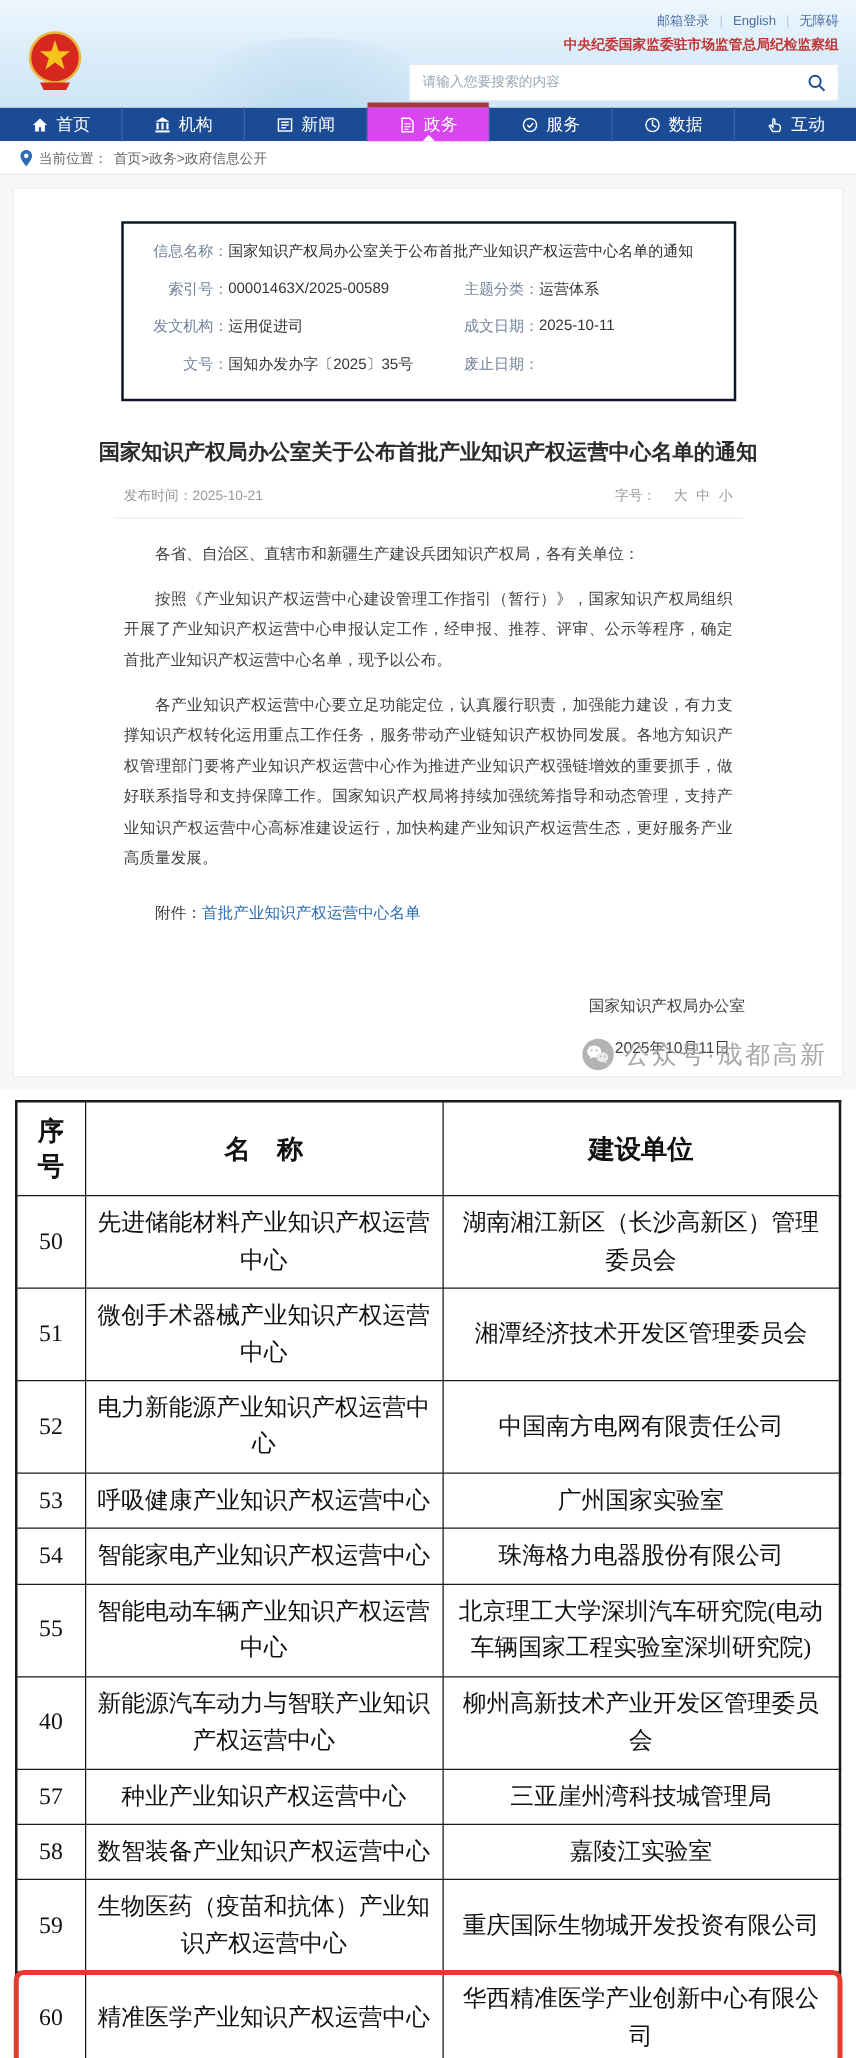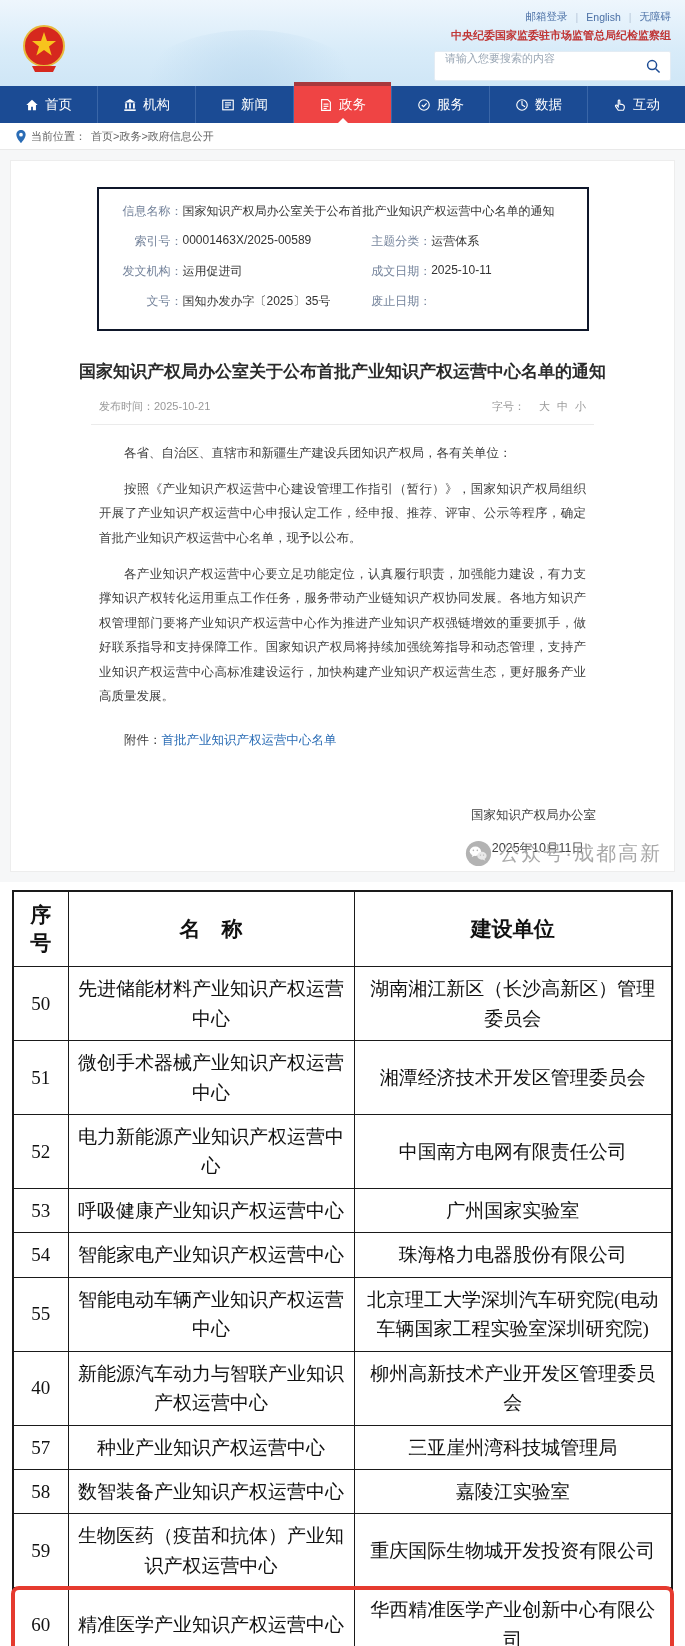--- a/index.html
+++ b/index.html
@@ -18,35 +18,35 @@
   }
   .logo-block{ display:flex; align-items:center; gap:10px; z-index:1; }
   .emblem{ width:52px; height:52px; flex:0 0 auto; }
   .site-name{ font-size:27px; font-weight:bold; color:#17418e; letter-spacing:4px; }
   .site-name-en{ font-size:9.5px; color:#2b62a7; margin-top:3px; }
   .header-right{ display:flex; flex-direction:column; align-items:flex-end; z-index:1; width:300px; }
   .top-links{ font-size:10.5px; color:#4a6fa5; display:flex; align-items:center; gap:8px; }
   .top-links a{ color:#4a6fa5; text-decoration:none; }
   .top-links .sep{ color:#b9c8da; }
   .red-link{ font-size:11px; color:#c03636; text-decoration:none; margin-top:4px; font-weight:bold; }
-  .search-box{ margin-top:8px; width:237px; height:30px; background:#fff; border:1px solid #e3ecf4;
-    border-radius:2px; display:flex; align-items:flex-start; }
+  .search-box{ margin-top:8px; width:344px; height:30px; background:#fff; border:1px solid #e3ecf4;
+    border-radius:2px; display:flex; align-items:center; }
   .search-box input{ flex:1; border:none; outline:none; font-size:11px; padding:0 10px; color:#333;
     font-family:"Liberation Sans",sans-serif; background:transparent; }
   .search-box input::placeholder{ color:#9aa7b5; }
   .search-btn{ width:34px; height:100%; border:none; background:transparent; cursor:pointer;
     display:flex; align-items:center; justify-content:center; }
 
   
-  .navbar{ height:37px; background:#1b4b94; display:flex; }
+  .navbar{ height:27px; background:#1b4b94; display:flex; }
   .nav-item{ flex:1; display:flex; align-items:center; justify-content:center; gap:6px;
     color:#fff; font-size:13.5px; text-decoration:none; border-right:1px solid #3a66a8; position:relative; }
   .nav-item:last-child{ border-right:none; }
   .nav-item svg{ width:14px; height:14px; }
-  .nav-item.active{ background:#ef4444; }
+  .nav-item.active{ background:#d946ef; }
   .nav-item.active::before{ content:''; position:absolute; top:-4px; left:0; right:0; height:4px; background:#a8383c; }
   .nav-item.active::after{ content:''; position:absolute; bottom:0; left:50%; margin-left:-5px;
     border-left:5px solid transparent; border-right:5px solid transparent; border-bottom:5px solid #fff; }
 
   
   .mid{ background:#f6f7f8; padding-bottom:4px; }
   .breadcrumb{ background:#fff; border-bottom:1px solid #e9e9e9; padding:6px 16px 5px;
     font-size:11px; color:#666; display:flex; align-items:center; gap:5px; }
   .breadcrumb svg{ width:10px; height:13px; }
 

